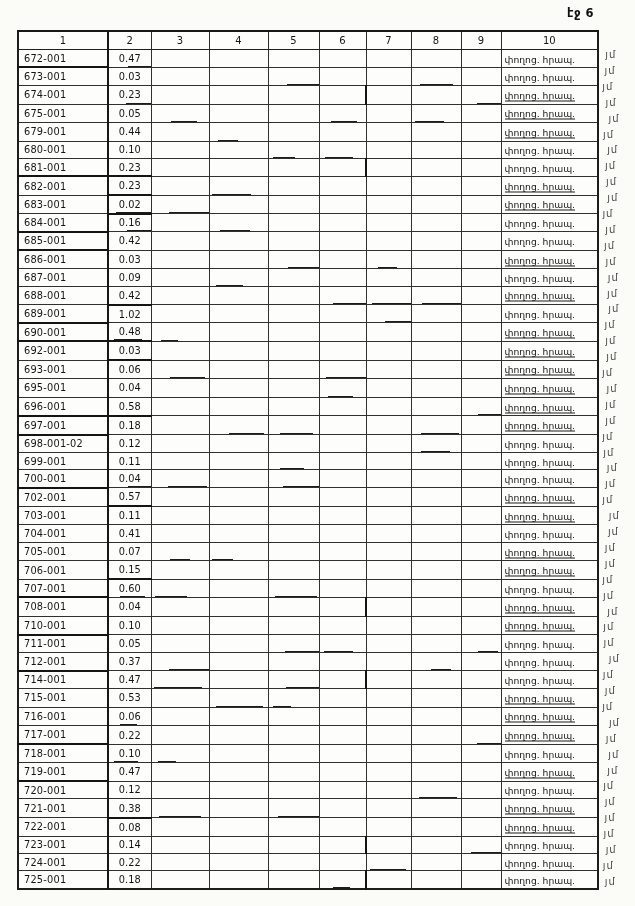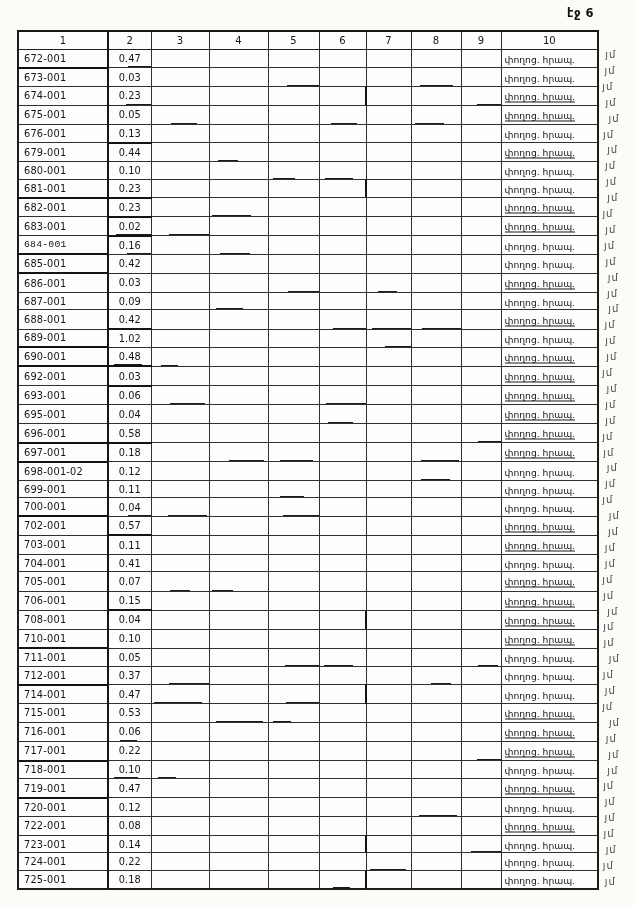--- a/index.html
+++ b/index.html
@@ -138,34 +138,20 @@
     <td class="c-empty"></td>
     <td class="c-empty">
             <span class="dash" style="left: 3.38946px; width: 29.3401px;"></span>
           </td>
     <td class="c-empty"></td>
     <td class="c-cat">
       <span class="cat-text" style="border-bottom: 1px solid rgb(28, 28, 28);">փողոց. հրապ.</span>
     </td>
   </tr>
         <tr>
-    <td class="c-id">676-001</td>
-    <td class="c-val" style="border-bottom: 2px solid rgb(20, 20, 20);">0.13</td>
-    <td class="c-empty"></td>
-    <td class="c-empty"></td>
-    <td class="c-empty"></td>
-    <td class="c-empty"></td>
-    <td class="c-empty"></td>
-    <td class="c-empty"></td>
-    <td class="c-empty"></td>
-    <td class="c-cat">
-      <span class="cat-text">փողոց. հրապ.</span>
-    </td>
-  </tr>
-        <tr>
     <td class="c-id">679-001</td>
     <td class="c-val">0.44</td>
     <td class="c-empty"></td>
     <td class="c-empty">
             <span class="dash" style="left: 8.27491px; width: 19.8465px;"></span>
           </td>
     <td class="c-empty"></td>
     <td class="c-empty"></td>
     <td class="c-empty"></td>
     <td class="c-empty"></td>
@@ -232,21 +218,21 @@
     <td class="c-empty"></td>
     <td class="c-empty"></td>
     <td class="c-empty"></td>
     <td class="c-empty"></td>
     <td class="c-empty"></td>
     <td class="c-cat">
       <span class="cat-text" style="border-bottom: 1px solid rgb(28, 28, 28);">փողոց. հրապ.</span>
     </td>
   </tr>
         <tr>
-    <td class="c-id" style="border-bottom: 2px solid rgb(20, 20, 20); font-family: Liberation Mono, monospace;">684-001</td>
+    <td class="c-id" style="border-bottom: 2px solid rgb(20, 20, 20);">684-001</td>
     <td class="c-val">0.16<span class="dash" style="left: 18.0887px; width: 25.5655px;"></span></td>
     <td class="c-empty"></td>
     <td class="c-empty">
             <span class="dash" style="left: 10.106px; width: 30.8455px;"></span>
           </td>
     <td class="c-empty"></td>
     <td class="c-empty"></td>
     <td class="c-empty"></td>
     <td class="c-empty"></td>
     <td class="c-empty"></td>
@@ -556,20 +542,38 @@
     <td class="c-empty"></td>
     <td class="c-empty"></td>
     <td class="c-empty"></td>
     <td class="c-empty"></td>
     <td class="c-empty"></td>
     <td class="c-cat">
       <span class="cat-text" style="border-bottom: 1px solid rgb(28, 28, 28);">փողոց. հրապ.</span>
     </td>
   </tr>
         <tr>
+    <td class="c-id" style="border-bottom: 2px solid rgb(20, 20, 20);">707-001</td>
+    <td class="c-val">0.60<span class="dash" style="left: 10.5129px; width: 25.753px;"></span></td>
+    <td class="c-empty">
+            <span class="dash" style="left: 3.44246px; width: 32.1099px;"></span>
+          </td>
+    <td class="c-empty"></td>
+    <td class="c-empty">
+            <span class="dash" style="left: 6.67757px; width: 41.3427px;"></span>
+          </td>
+    <td class="c-empty"></td>
+    <td class="c-empty"></td>
+    <td class="c-empty"></td>
+    <td class="c-empty"></td>
+    <td class="c-cat">
+      <span class="cat-text">փողոց. հրապ.</span>
+    </td>
+  </tr>
+        <tr>
     <td class="c-id">708-001</td>
     <td class="c-val">0.04</td>
     <td class="c-empty"></td>
     <td class="c-empty"></td>
     <td class="c-empty"></td>
     <td class="c-empty"></td>
     <td class="c-empty" style="border-left: 2px solid rgb(20, 20, 20);"></td>
     <td class="c-empty"></td>
     <td class="c-empty"></td>
     <td class="c-cat">
@@ -731,20 +735,38 @@
     <td class="c-empty"></td>
     <td class="c-empty"></td>
     <td class="c-empty"></td>
     <td class="c-empty"></td>
     <td class="c-empty">
             <span class="dash" style="left: 7.75088px; width: 37.4107px;"></span>
           </td>
     <td class="c-empty"></td>
     <td class="c-cat">
       <span class="cat-text">փողոց. հրապ.</span>
+    </td>
+  </tr>
+        <tr>
+    <td class="c-id">721-001</td>
+    <td class="c-val" style="border-bottom: 2px solid rgb(20, 20, 20);">0.38</td>
+    <td class="c-empty">
+            <span class="dash" style="left: 7.15316px; width: 42.0872px;"></span>
+          </td>
+    <td class="c-empty"></td>
+    <td class="c-empty">
+            <span class="dash" style="left: 9.10013px; width: 47.6785px;"></span>
+          </td>
+    <td class="c-empty"></td>
+    <td class="c-empty"></td>
+    <td class="c-empty"></td>
+    <td class="c-empty"></td>
+    <td class="c-cat">
+      <span class="cat-text" style="border-bottom: 1px solid rgb(28, 28, 28);">փողոց. հրապ.</span>
     </td>
   </tr>
         <tr>
     <td class="c-id">722-001</td>
     <td class="c-val">0.08</td>
     <td class="c-empty"></td>
     <td class="c-empty"></td>
     <td class="c-empty"></td>
     <td class="c-empty"></td>
     <td class="c-empty"></td>

